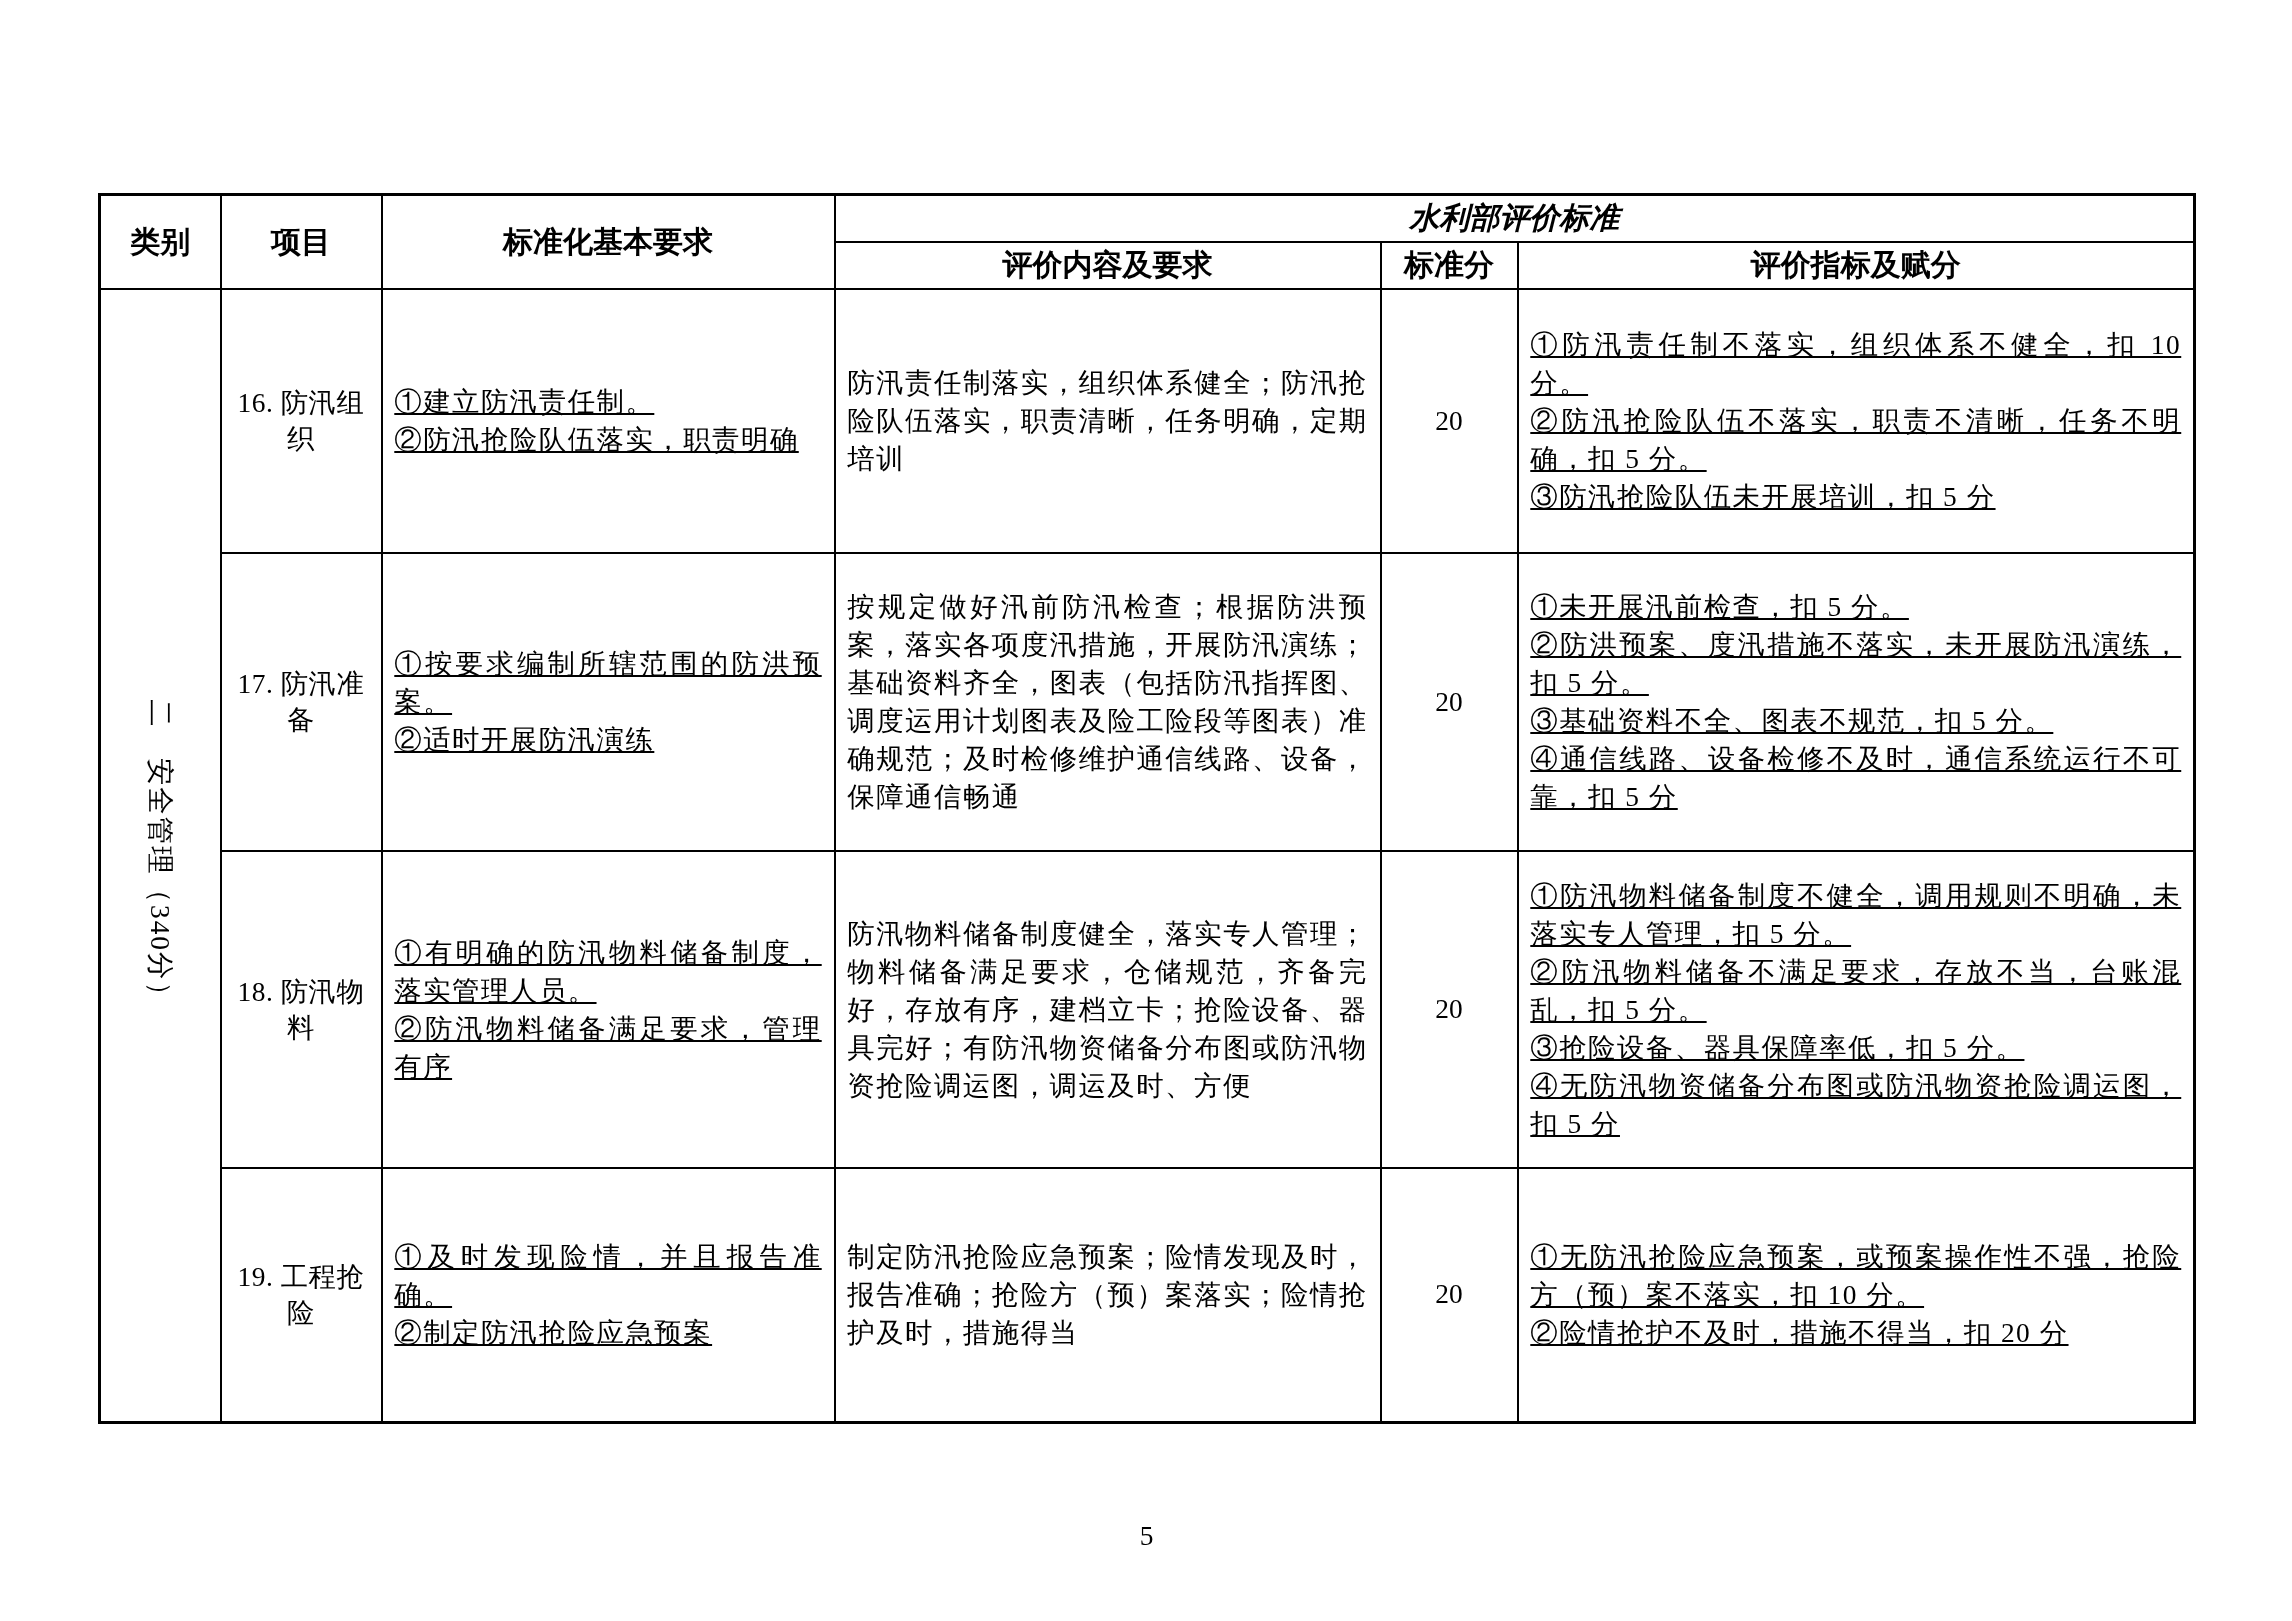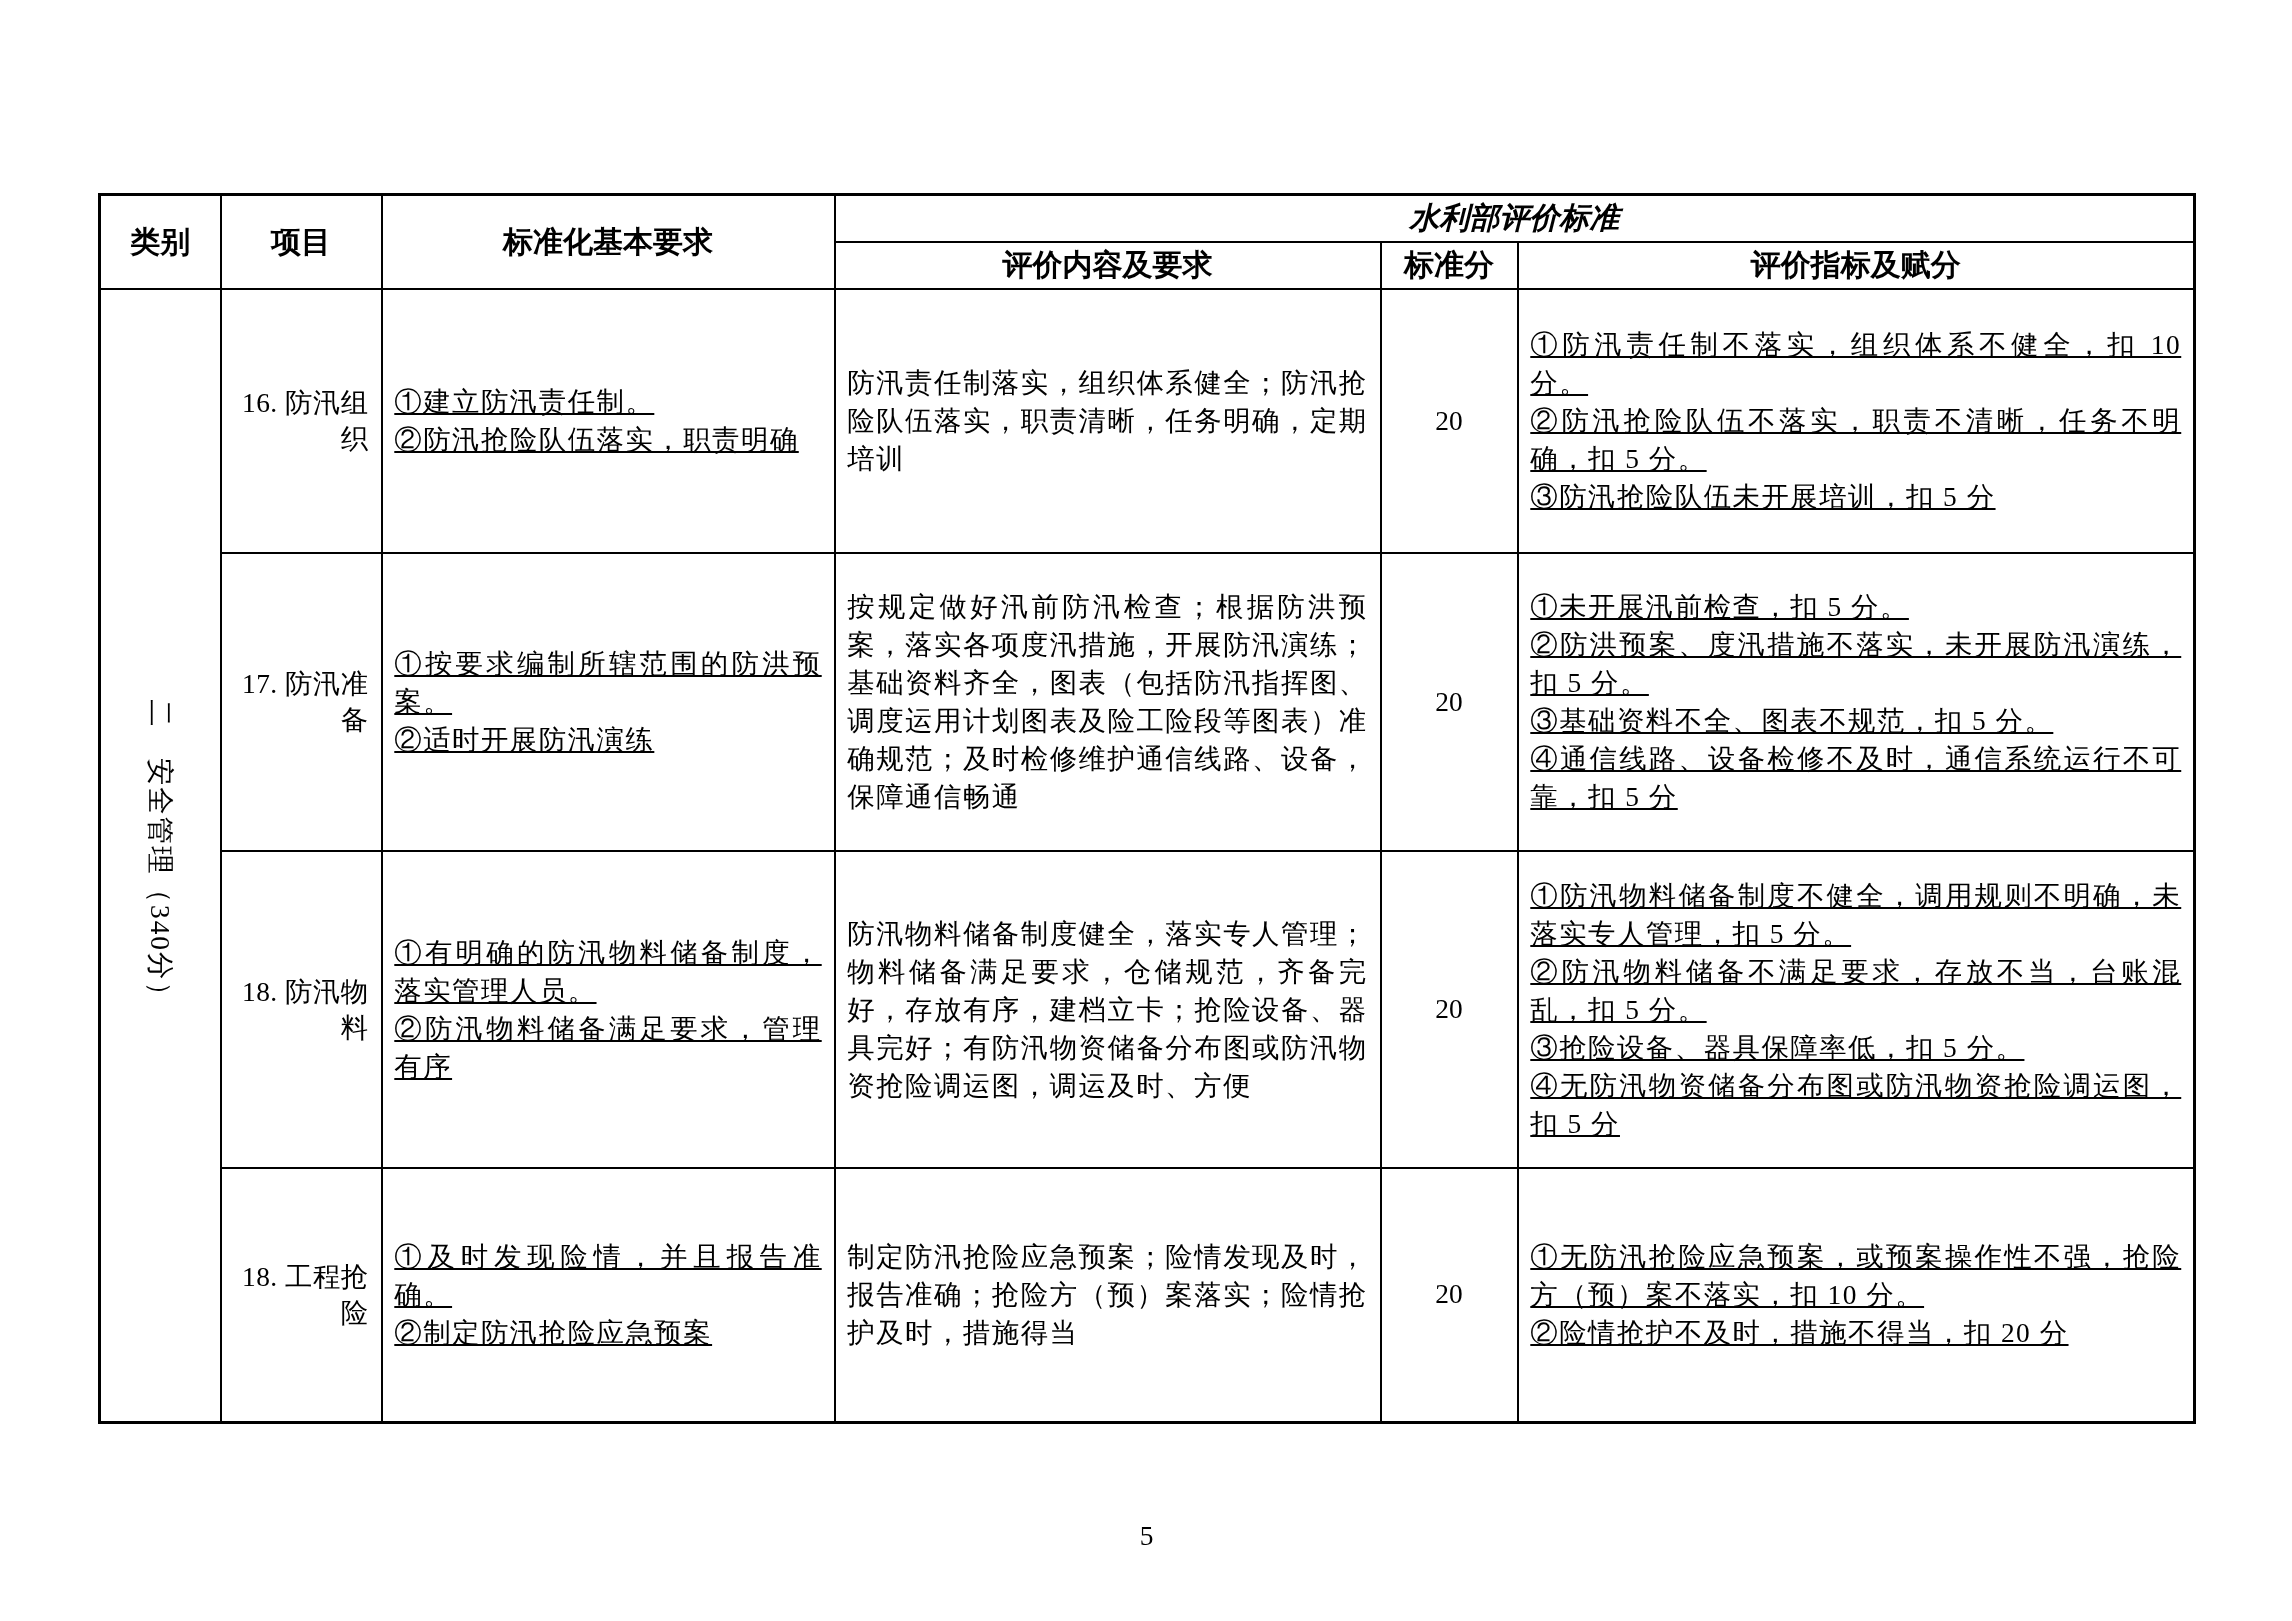--- a/index.html
+++ b/index.html
@@ -43,21 +43,21 @@
     font-size: 27.4px;
     line-height: 38px;
     letter-spacing: 1.5px;
     text-align: justify;
     border-bottom-width: 3.9px;
   }
   td.pre { white-space: pre-line; text-decoration: underline; }
   td.item-cell {
     font-size: 27.4px;
     letter-spacing: 0.5px;
-    text-align: right;
+    text-align: center;
     border-bottom-width: 3.9px;
     padding-left: 11.8px;
   }
   td.score-cell {
     font-size: 27.4px;
     text-align: center;
     letter-spacing: 0;
     border-bottom-width: 3.9px;
     margin-left: 18px;
   }
@@ -144,21 +144,21 @@
 ②防汛物料储备满足要求，管理有序</td>
         <td class="body-cell">防汛物料储备制度健全，落实专人管理；物料储备满足要求，仓储规范，齐备完好，存放有序，建档立卡；抢险设备、器具完好；有防汛物资储备分布图或防汛物资抢险调运图，调运及时、方便</td>
         <td class="score-cell">20</td>
         <td class="body-cell pre">①防汛物料储备制度不健全，调用规则不明确，未落实专人管理，扣 5 分。
 ②防汛物料储备不满足要求，存放不当，台账混乱，扣 5 分。
 ③抢险设备、器具保障率低，扣 5 分。
 ④无防汛物资储备分布图或防汛物资抢险调运图，扣 5 分</td>
       </tr>
 
       <tr style="height:254px">
-        <td class="item-cell">18. 工程抢险</td>
+        <td class="item-cell">19. 工程抢险</td>
         <td class="body-cell pre">①及时发现险情，并且报告准确。
 ②制定防汛抢险应急预案</td>
         <td class="body-cell">制定防汛抢险应急预案；险情发现及时，报告准确；抢险方（预）案落实；险情抢护及时，措施得当</td>
         <td class="score-cell">20</td>
         <td class="body-cell pre">①无防汛抢险应急预案，或预案操作性不强，抢险方（预）案不落实，扣 10 分。
 ②险情抢护不及时，措施不得当，扣 20 分</td>
       </tr>
     </tbody>
   </table>
 

